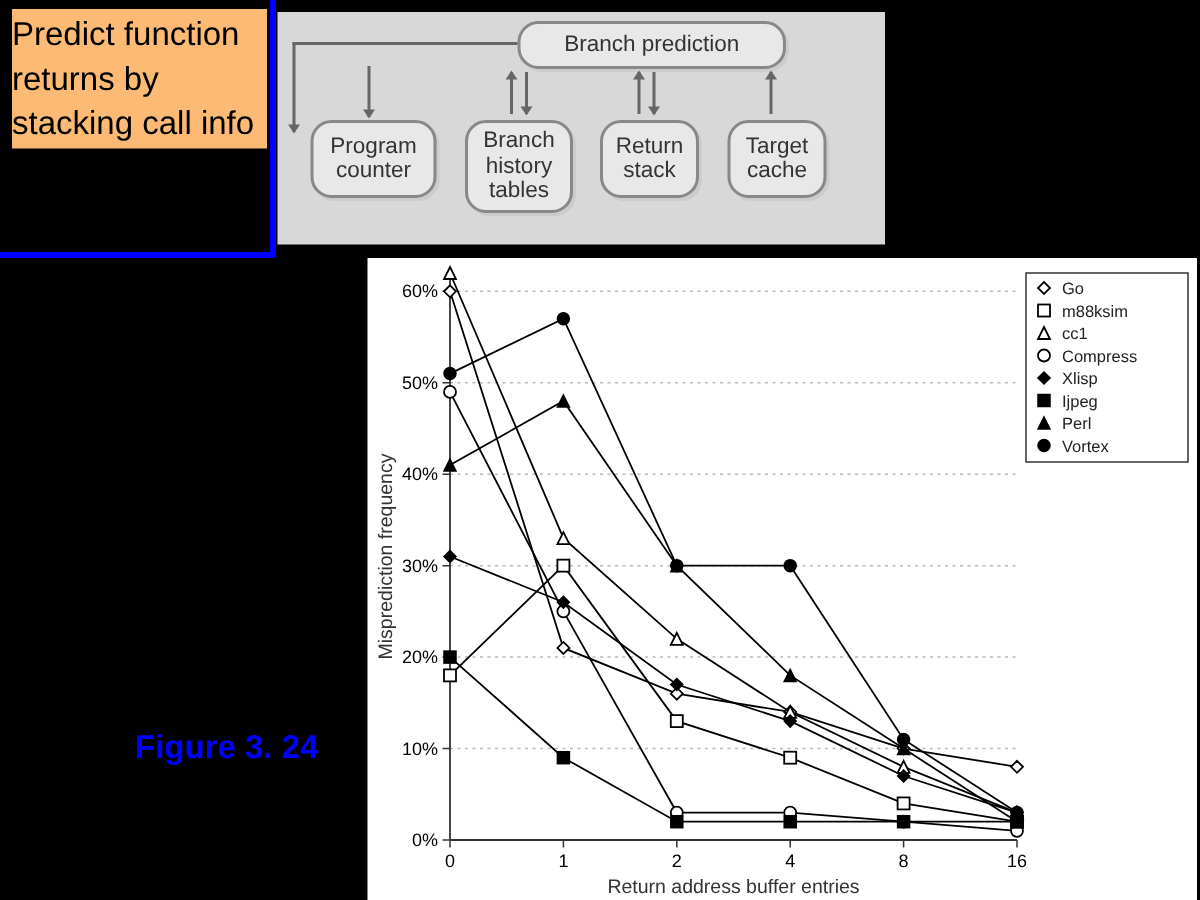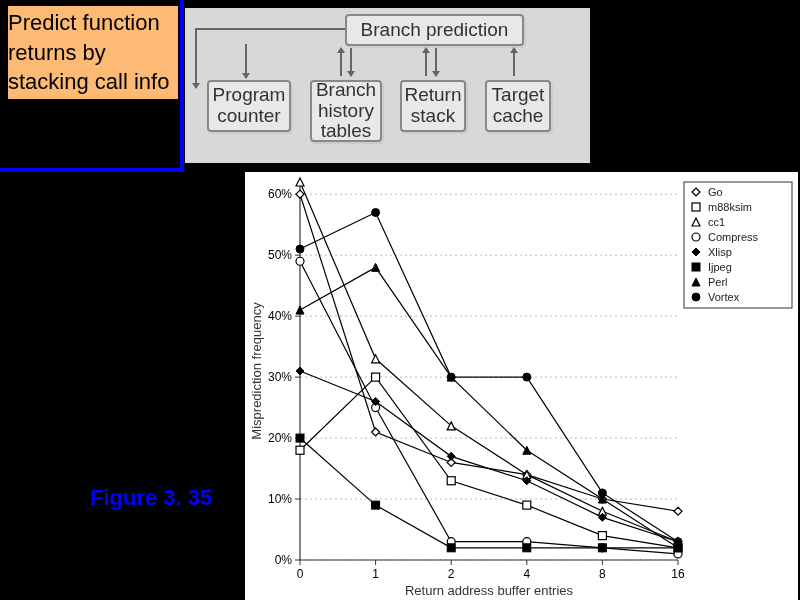--- a/index.html
+++ b/index.html
@@ -1,19 +1,19 @@
 <!DOCTYPE html>
 <html><head>
 <meta charset="utf-8">
 <style>
 body{margin:0;padding:0;background:#000;width:800px;height:600px;font-family:Arial,sans-serif;position:relative;overflow:hidden}
 .blue-border{position:absolute;left:0;top:0;width:180px;height:168px;border-right:4px solid #0000FF;border-bottom:4px solid #0000FF}
 .title-text{position:absolute;left:8px;top:6px;color:#000;font-size:22px;line-height:1.35;background:#fdba74;padding:2px 0;width:170px}
 .diagram-area{position:absolute;left:185px;top:8px;width:405px;height:155px;background:#d8d8d8}
-.diag-box{position:absolute;background:#e8e8e8;border:2px solid #888;border-radius:4px;text-align:center;font-size:19px;color:#333;display:flex;align-items:center;justify-content:center;line-height:1.1;box-shadow:2px 2px 0 #ccc}
+.diag-box{position:absolute;background:#e8e8e8;border:2px solid #888;border-radius:14px;text-align:center;font-size:15px;color:#333;display:flex;align-items:center;justify-content:center;line-height:1.1;box-shadow:2px 2px 0 #ccc}
 .diag-arrow{position:absolute;width:2px;background:#666}
 .diag-arrow::after{content:'';position:absolute;bottom:-1px;left:-3px;width:0;height:0;border-left:4px solid transparent;border-right:4px solid transparent;border-top:6px solid #666}
 .diag-arrow.up::after{top:-1px;bottom:auto;border-top:none;border-bottom:6px solid #666}
 .diag-harrow{position:absolute;height:2px;background:#666}
 .chart-container{position:absolute;left:245px;top:172px;width:553px;height:428px;background:#fff}
 .chart-svg{width:100%;height:100%}
 .figure-label{position:absolute;left:90px;top:485px;color:#0000FF;font-size:22px;font-weight:bold}
 .axis-label{font-size:13px;fill:#333}
 .grid-line{stroke:#bbb;stroke-width:1;stroke-dasharray:2,3}
 .plot-line{fill:none;stroke:#000;stroke-width:1.2}
@@ -55,21 +55,21 @@
   <div class="diag-arrow up" style="left:155px;top:40px;height:28px"></div>
   <div class="diag-arrow" style="left:165px;top:40px;height:28px"></div>
   <div class="diag-arrow up" style="left:240px;top:40px;height:28px"></div>
   <div class="diag-arrow" style="left:250px;top:40px;height:28px"></div>
   <div class="diag-arrow up" style="left:328px;top:40px;height:28px"></div>
   <div class="diag-harrow" style="left:10px;top:20px;width:150px"></div>
   <div class="diag-arrow" style="left:10px;top:20px;height:60px"></div>
   <div class="diag-arrow" style="left:60px;top:36px;height:34px"></div>
 </div>
 
-<div class="figure-label" style="white-space: pre-line;">Figure 3. 35</div>
+<div class="figure-label" style="white-space: pre-line;">Figure 3. 24</div>
 
 <div class="chart-container">
   <svg class="chart-svg" id="chart-svg" viewBox="0 0 553 428">
       <line x1="55" y1="388" x2="433" y2="388" class="grid-line"></line>
       <line x1="50" y1="388" x2="55" y2="388" stroke="#333"></line>
       <text x="47" y="392" text-anchor="end" class="axis" font-size="12">0%</text>
       <line x1="55" y1="327.0322580645161" x2="433" y2="327.0322580645161" class="grid-line"></line>
       <line x1="50" y1="327.0322580645161" x2="55" y2="327.0322580645161" stroke="#333"></line>
       <text x="47" y="331.0322580645161" text-anchor="end" class="axis" font-size="12">10%</text>
       <line x1="55" y1="266.06451612903226" x2="433" y2="266.06451612903226" class="grid-line"></line>

